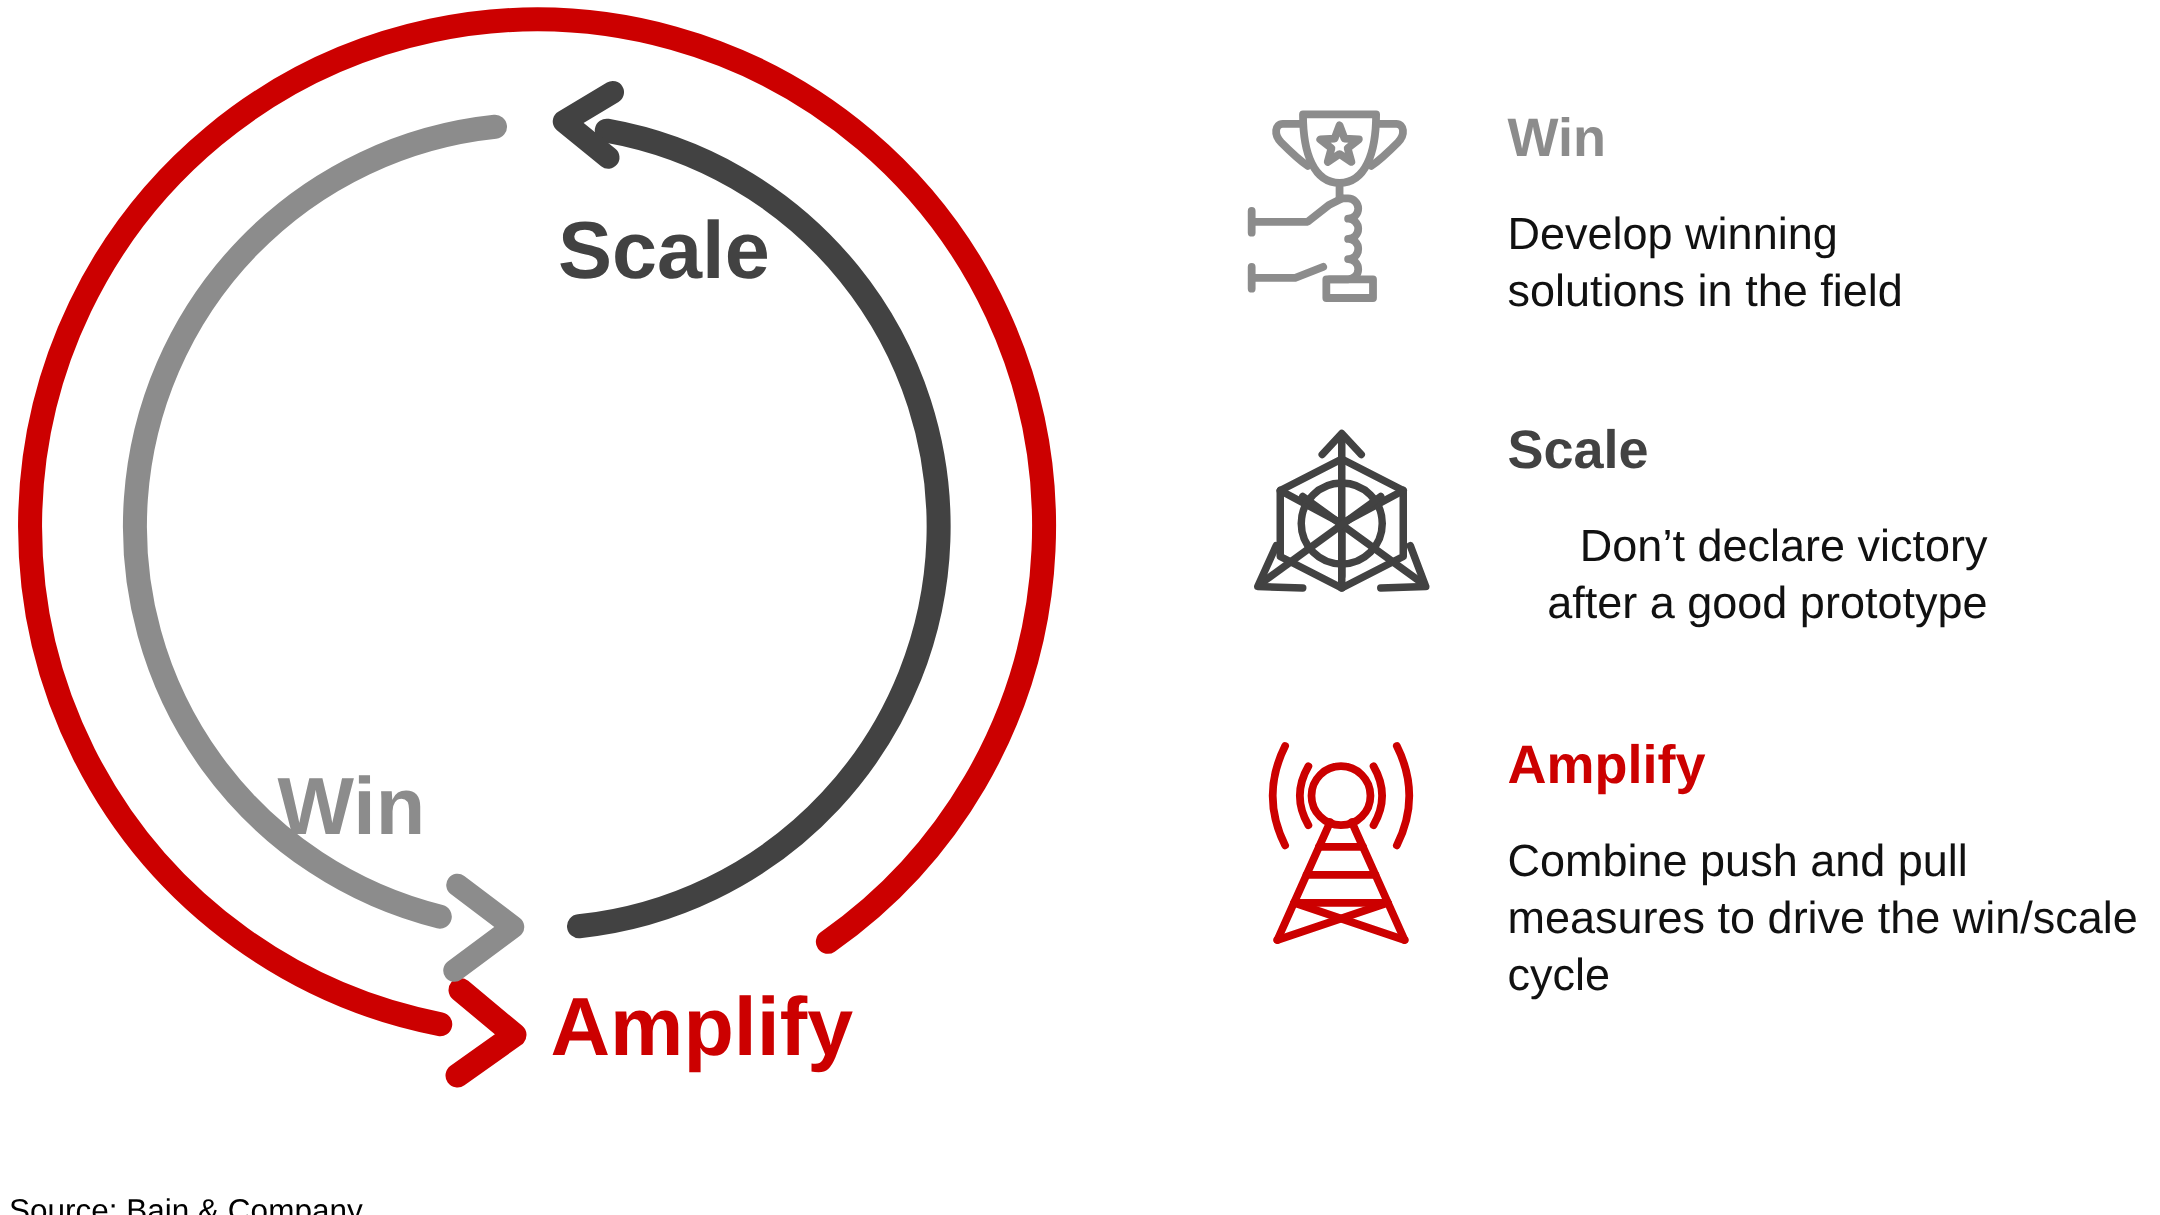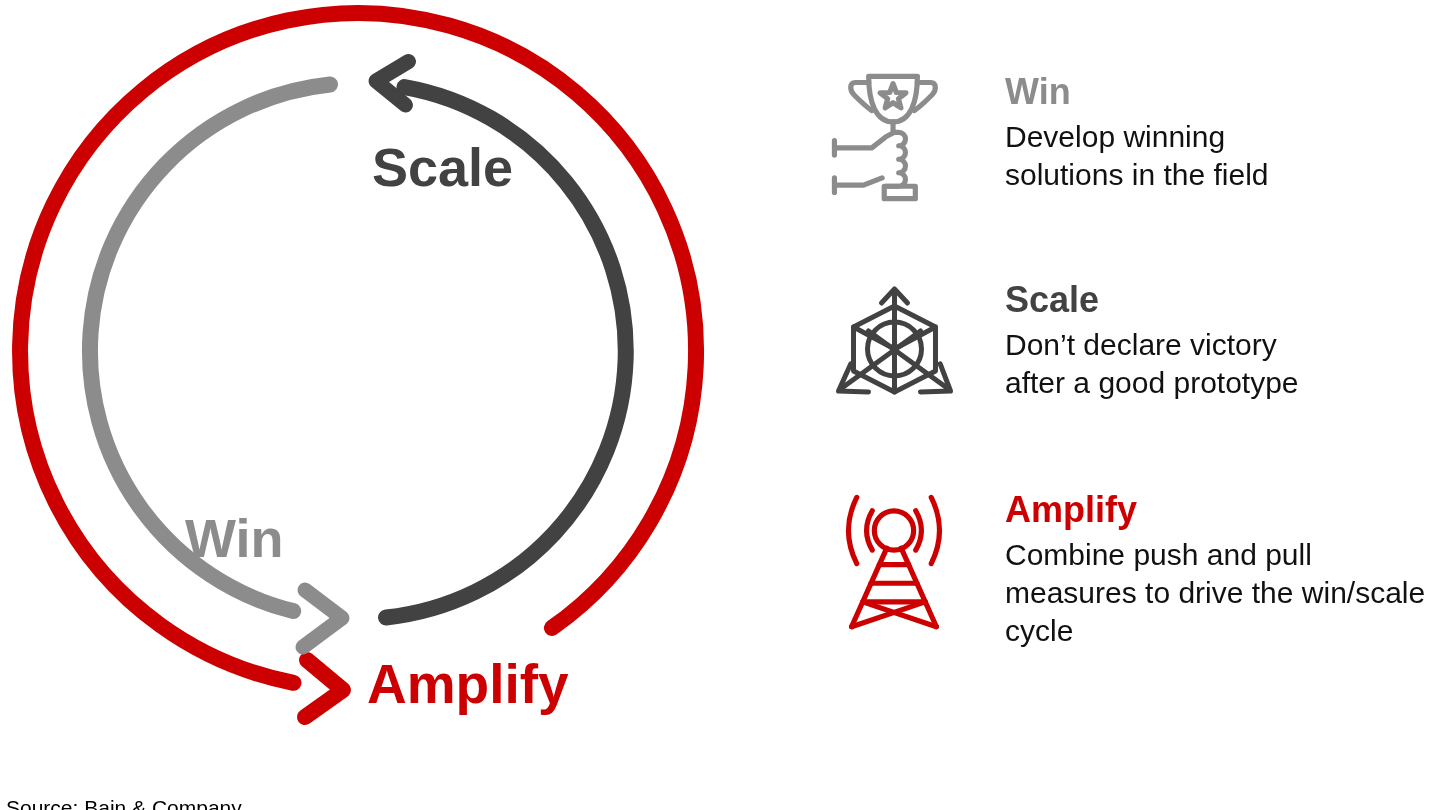--- a/index.html
+++ b/index.html
@@ -35,27 +35,27 @@
   .legend-icon { width: 150px; height: 140px; margin-right: 33px; flex: 0 0 auto; }
   .legend-icon svg { display: block; }
 
   .legend-text { padding-top: 2px; }
   .legend-title {
     font-weight: bold;
     font-size: 36px;
     line-height: 44px;
   }
   .legend-desc {
-    margin-top: 4px;
+    margin-top: 24px;
     font-size: 30px;
     line-height: 38px;
     color: #111111;
   }
   .legend-desc--w1 { width: 300px; }
-  .legend-desc--w2 { width: 320px; }
+  .legend-desc--w2 { width: 320px; text-align: right; }
   .legend-desc--w3 { width: 440px; }
 
   
   .source-note {
     position: absolute;
     left: 6px;
     top: 783px;
     font-size: 21px;
     color: #000000;
     margin-top: 13px;

